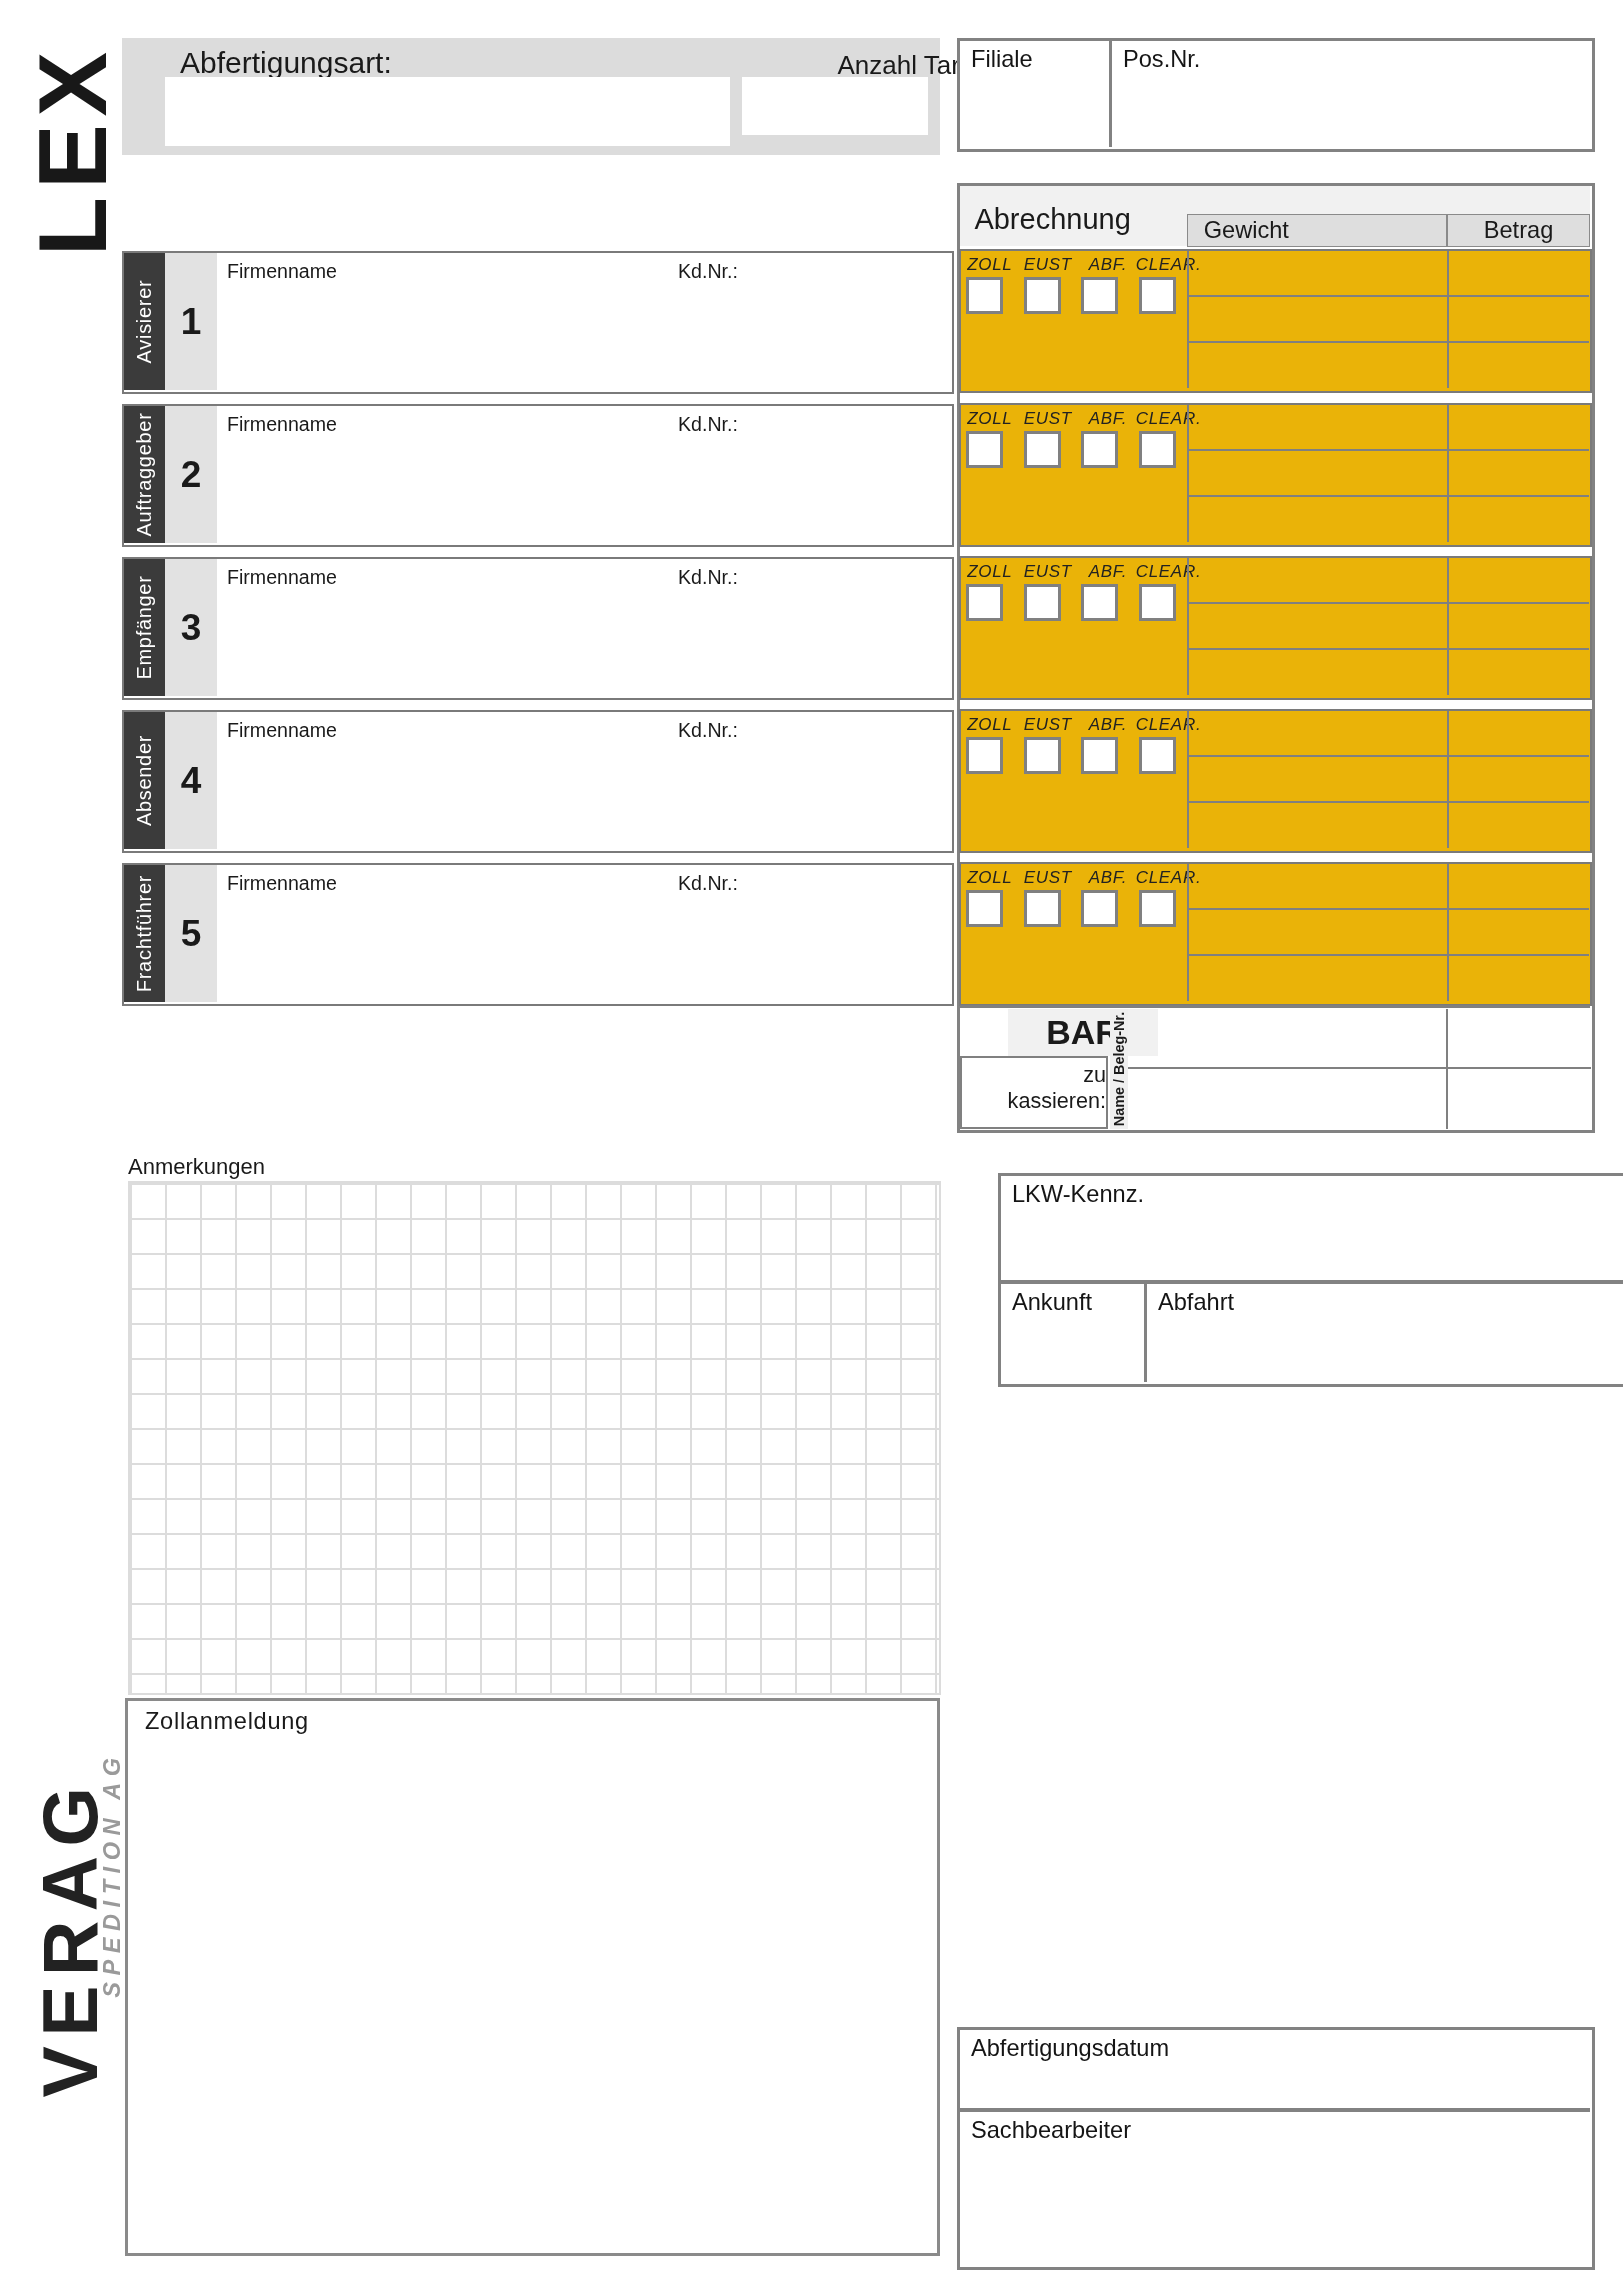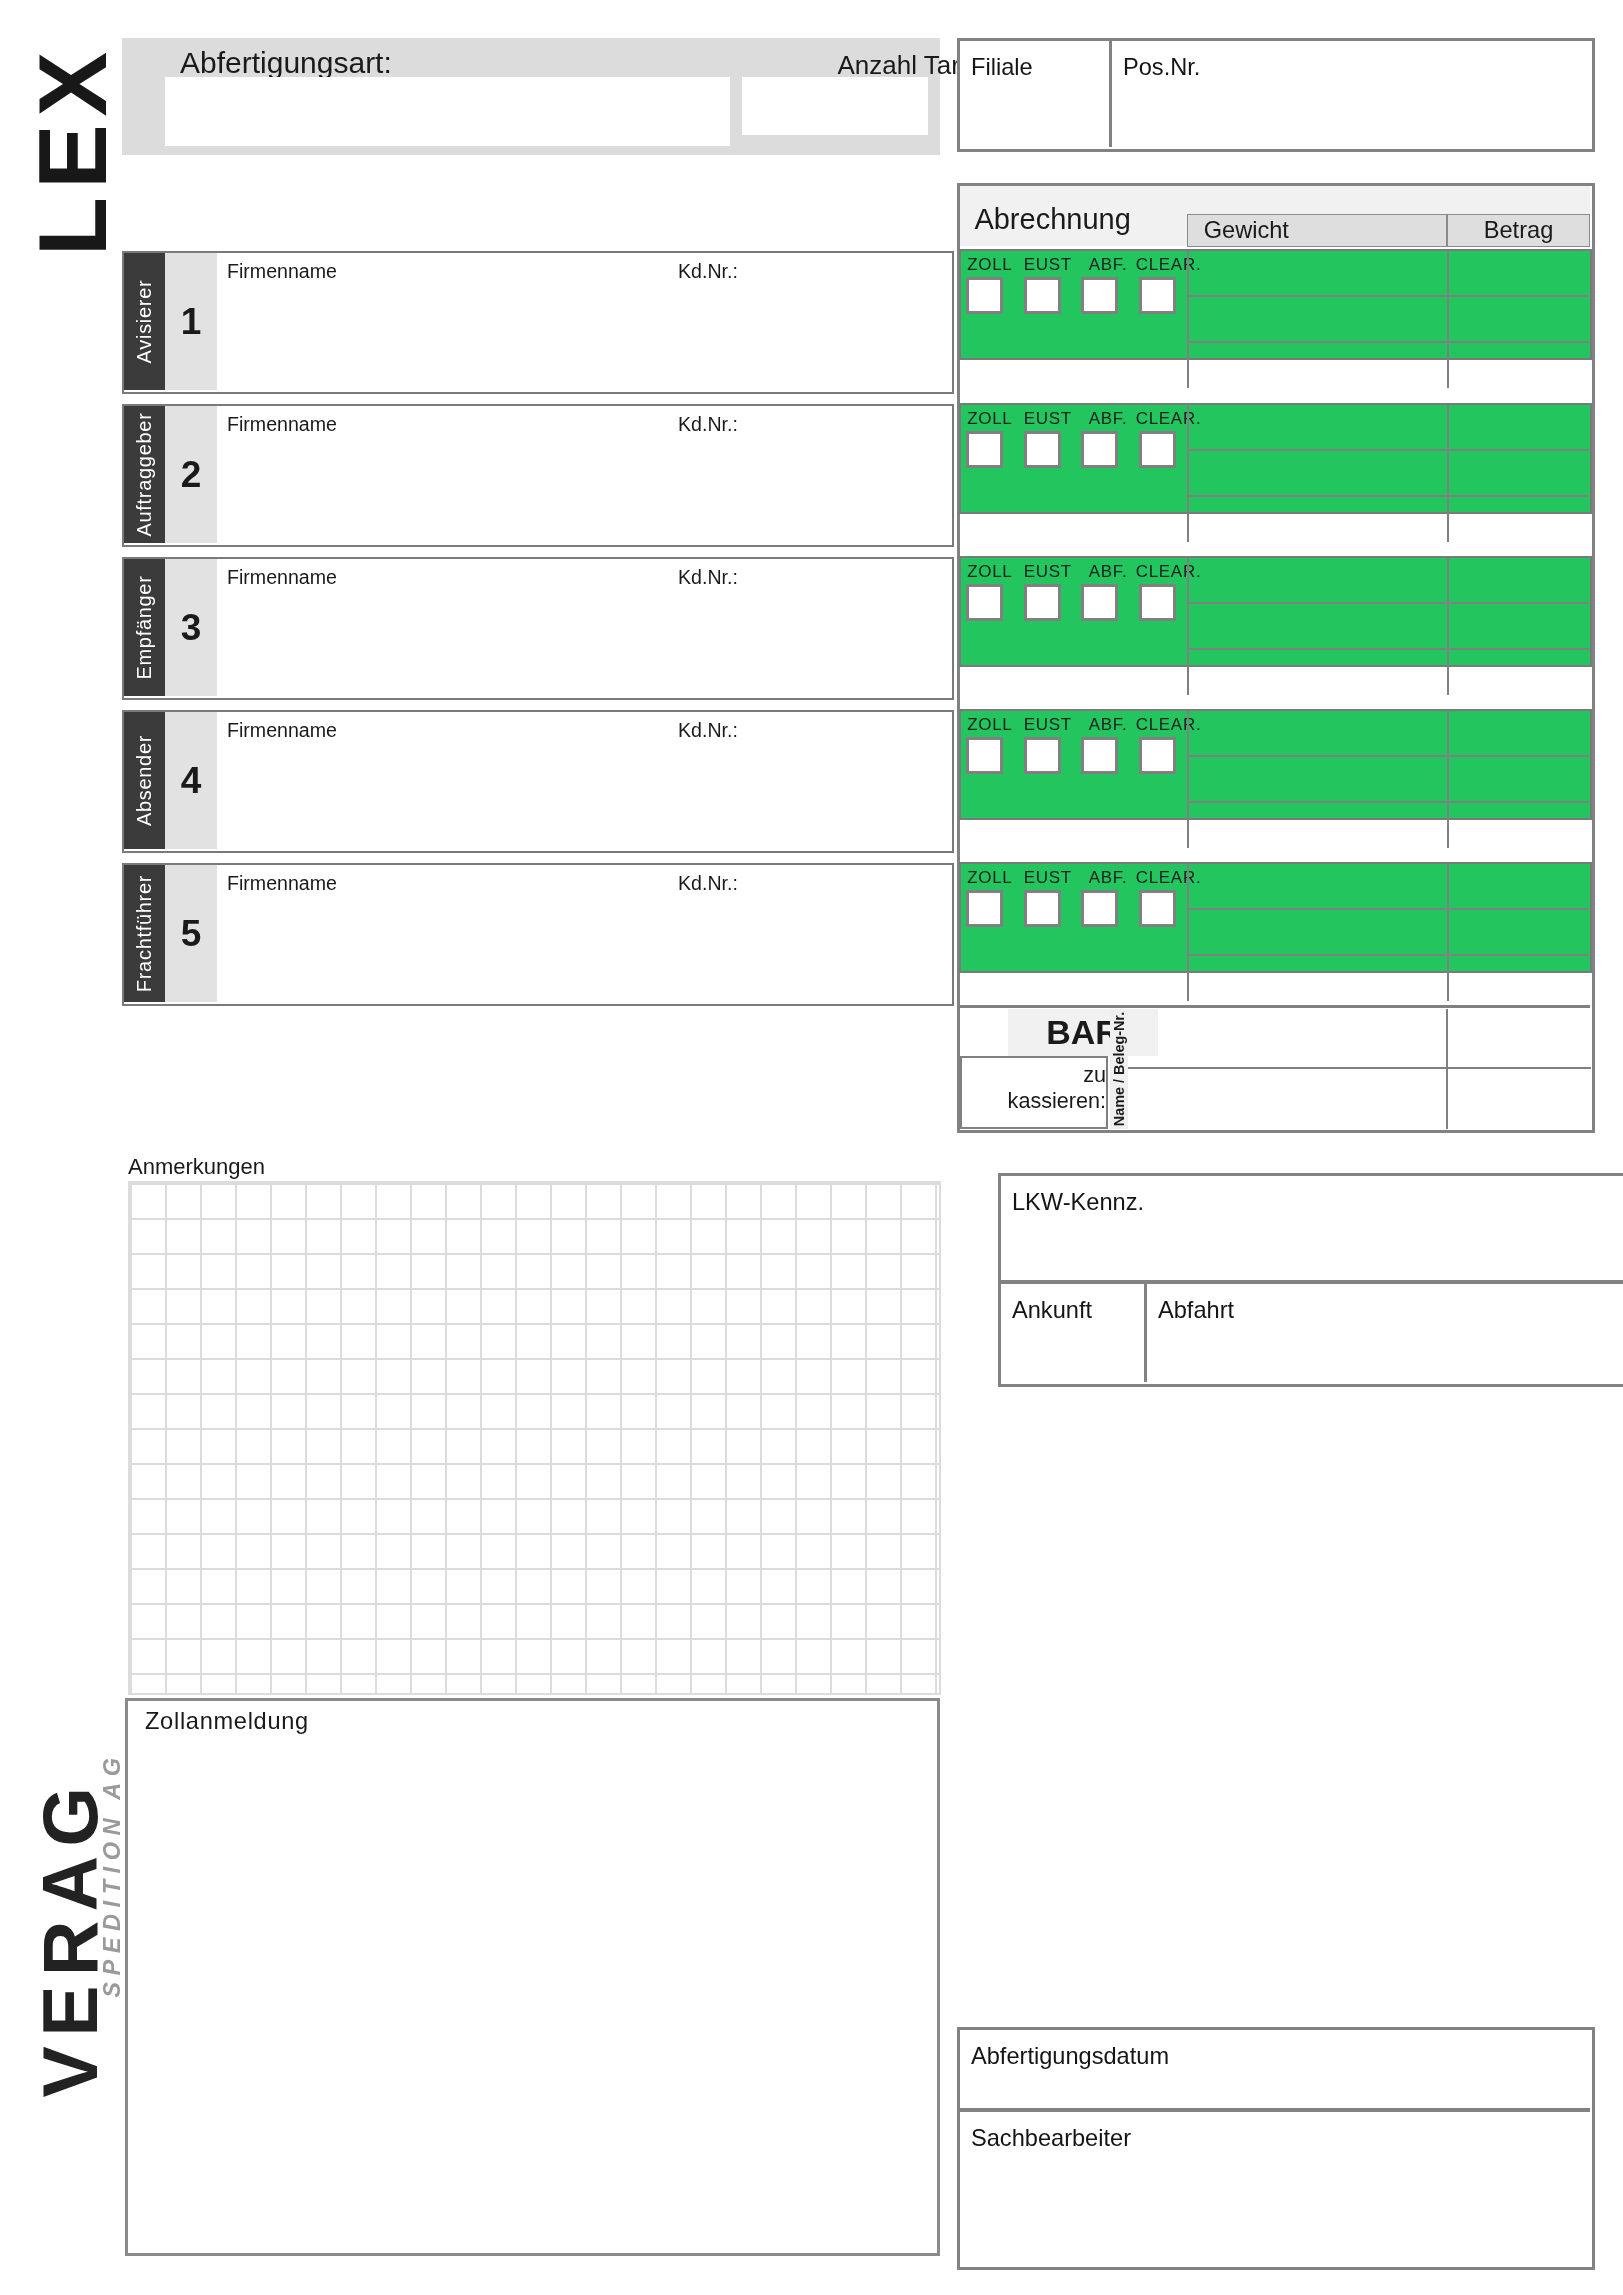--- a/index.html
+++ b/index.html
@@ -21,33 +21,33 @@
   
   #top-header{left:122px;top:38px;width:818px;height:117px;background:#dcdcdc;}
   #abfertigungsart-label{left:58px;top:7.9px;font-size:30px;}
   #abfertigungsart-input{left:43px;top:39px;width:565px;height:69px;background:#fff;}
   #anzahl-label{left:576px;top:11.8px;width:311px;text-align:right;font-size:26px;}
   #anzahl-input{left:620px;top:39px;width:186px;height:58px;background:#fff;}
   
   .gbox{border:3.9px solid #828282;background:#fff;box-sizing:border-box;}
   #filiale-box{left:957px;top:38px;width:638px;height:114px;}
   #filiale-box .divider-v{left:149px;top:0;width:3.3px;height:106px;background:#828282;}
-  .box-label{font-size:23.6px;color:#151515;margin-top:8px;}
+  .box-label{font-size:23.6px;color:#151515;}
   #filiale-label{left:11px;top:5.2px;}
   #posnr-label{left:163px;top:5.2px;}
   
   #abrechnung-box{left:957px;top:183px;width:638px;height:950px;}
   #abr-header{left:0;top:0;width:630px;height:60px;background:#f1f1f1;}
   #abr-title{left:14.4px;top:17px;font-size:29px;}
   .hdr-cell{background:#dedede;border:1.3px solid #8a8a8a;box-sizing:border-box;font-size:23.6px;}
   #leistung-hdr{left:227px;top:27.5px;width:260px;height:33px;padding-left:15.7px;line-height:30px;}
   #betrag-hdr{left:487px;top:27.5px;width:143px;height:33px;text-align:center;line-height:30px;}
   
-  .abr-section{position:absolute;left:959px;width:633px;height:111px;
-        border:2.6px solid #7a7a7a;box-sizing:border-box;background:#22c55e;}
+  .abr-section{position:absolute;left:959px;width:633px;height:144px;
+        border:2.6px solid #7a7a7a;box-sizing:border-box;background:#eab308;font-style:italic;}
   .cb-label{position:absolute;top:3.9px;font-size:17px;letter-spacing:0.7px;color:#222;}
   .cb-0{left:6.5px;} .cb-1{left:63px;} .cb-2{left:128px;} .cb-3{left:175px;}
   .checkbox{position:absolute;top:26px;width:31px;height:31px;border:3.3px solid #808080;background:#fff;}
   .bx-0{left:5.2px;} .bx-1{left:63px;} .bx-2{left:120px;} .bx-3{left:178px;}
   .sec-vline{position:absolute;top:0;width:2px;height:137px;background:#808080;}
   .sec-v1{left:226px;} .sec-v2{left:486px;}
   .sec-hline{position:absolute;left:226px;width:402px;height:2px;background:#808080;}
   .sec-h1{top:44px;} .sec-h2{top:90px;}
   .amount-cell{position:absolute;background:transparent;}
   

